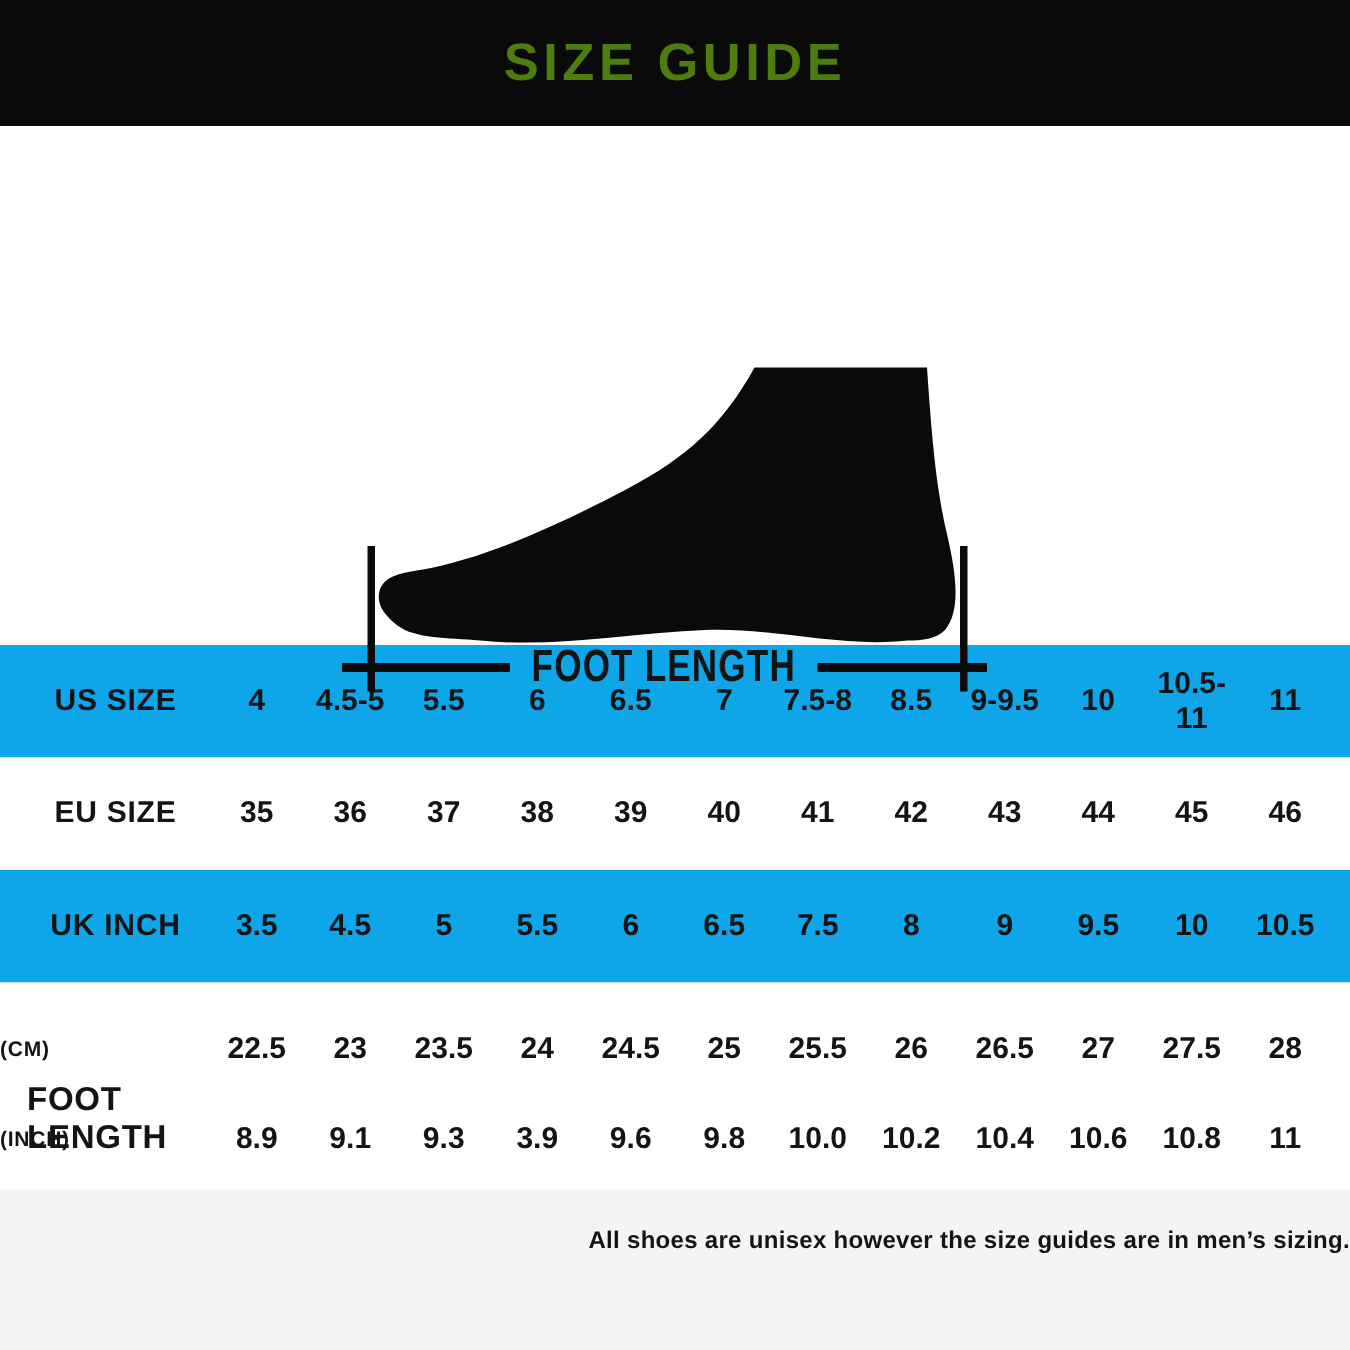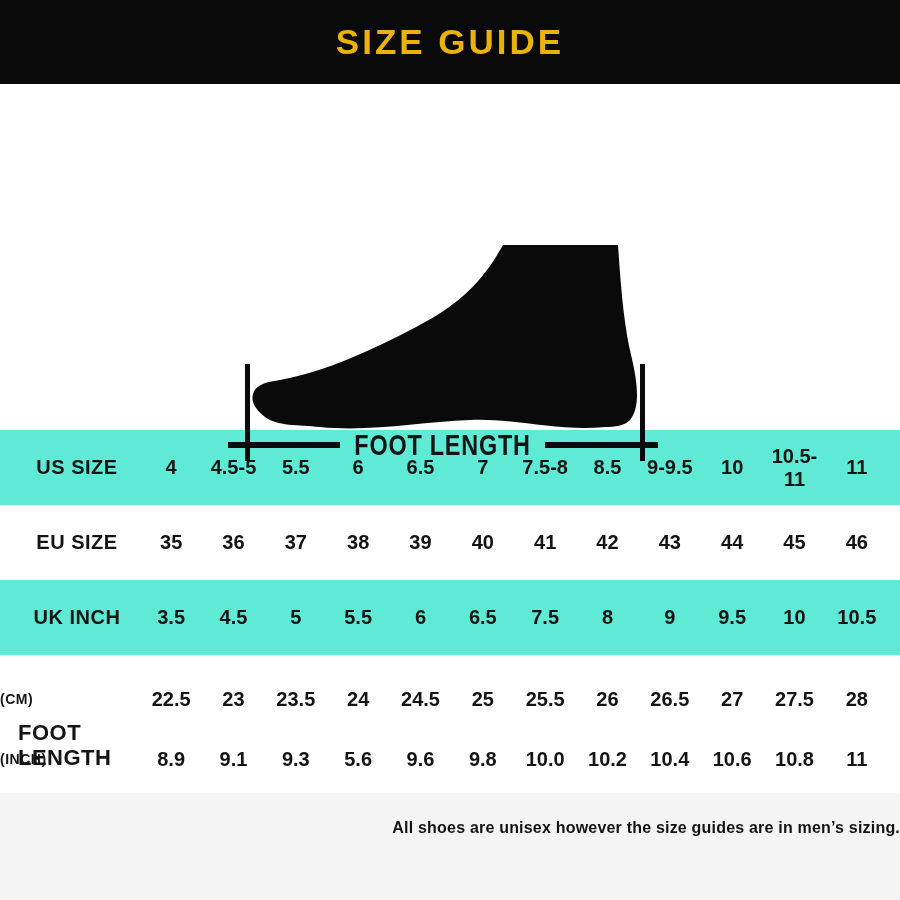--- a/index.html
+++ b/index.html
@@ -17,21 +17,21 @@
 
   
   .header {
     height: 84px;
     background: #0a0a0a;
     display: flex;
     align-items: center;
     justify-content: center;
   }
   .header .title {
-    color: #eab308;
+    color: #4d7c0f;
     font-size: 35px;
     letter-spacing: 3px;
   }
 
   
   .diagram-section {
     height: 346px;
     background: #ffffff;
     position: relative;
   }
@@ -59,21 +59,21 @@
   }
 
   
   .t-row {
     height: 75px;
     display: grid;
     grid-template-columns: 140px repeat(12, 1fr);
     align-items: center;
     padding-right: 12px;
   }
-  .t-row.gray { background:#5eead4; }
+  .t-row.gray { background:#0ea5e9; }
   .t-row.white { background:#ffffff; }
   .t-label {
     text-align: center;
     font-size: 20px;
     letter-spacing: 0.5px;
     padding-left: 14px;
   }
   .cell {
     text-align: center;
     font-size: 20px;
@@ -212,21 +212,21 @@
       <div class="cell">26.5</div>
       <div class="cell">27</div>
       <div class="cell">27.5</div>
       <div class="cell">28</div>
   </div>
   <div class="sub-row">
     <div class="unit-label">(INCH)</div>
     <div class="cell">8.9</div>
       <div class="cell">9.1</div>
       <div class="cell">9.3</div>
-      <div class="cell">5.6</div>
+      <div class="cell">3.9</div>
       <div class="cell">9.6</div>
       <div class="cell">9.8</div>
       <div class="cell">10.0</div>
       <div class="cell">10.2</div>
       <div class="cell">10.4</div>
       <div class="cell">10.6</div>
       <div class="cell">10.8</div>
       <div class="cell">11</div>
   </div>
 </div>

